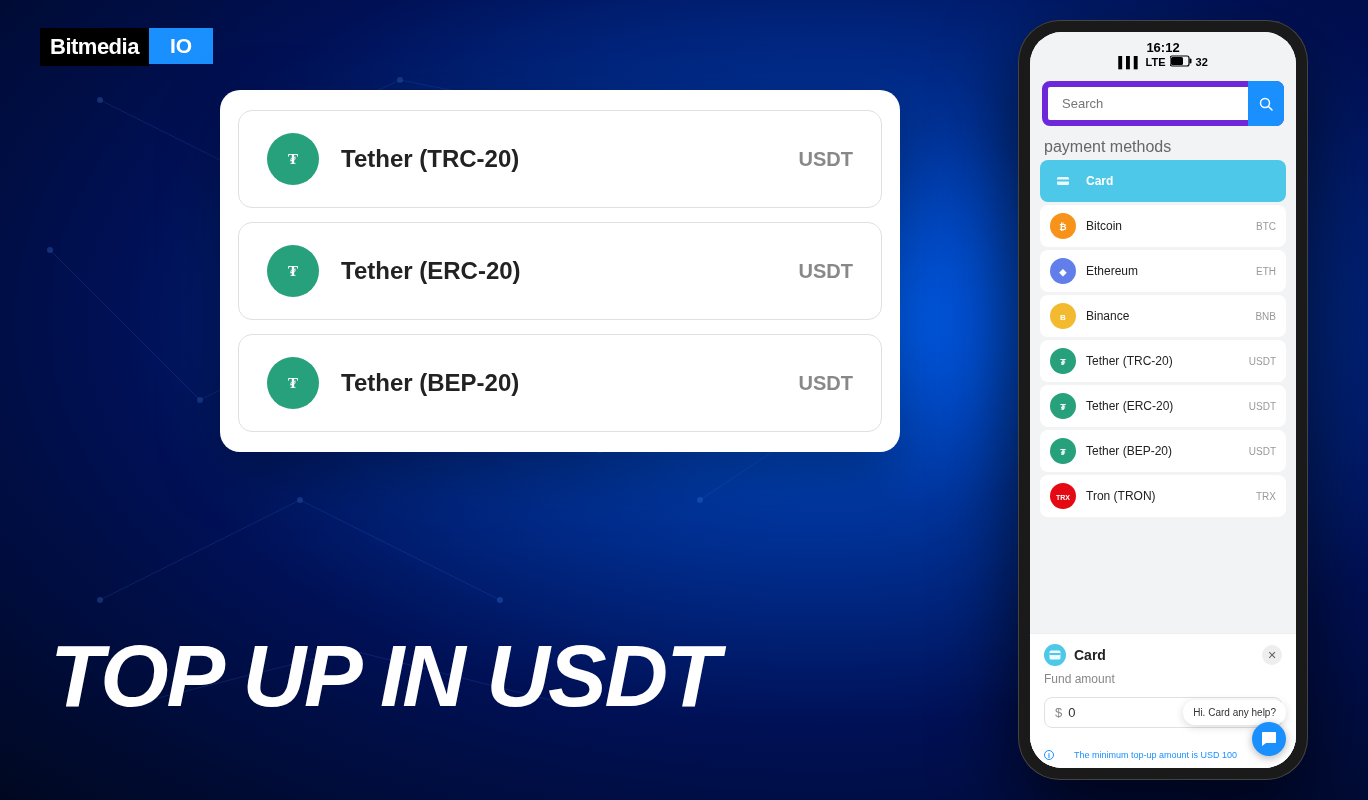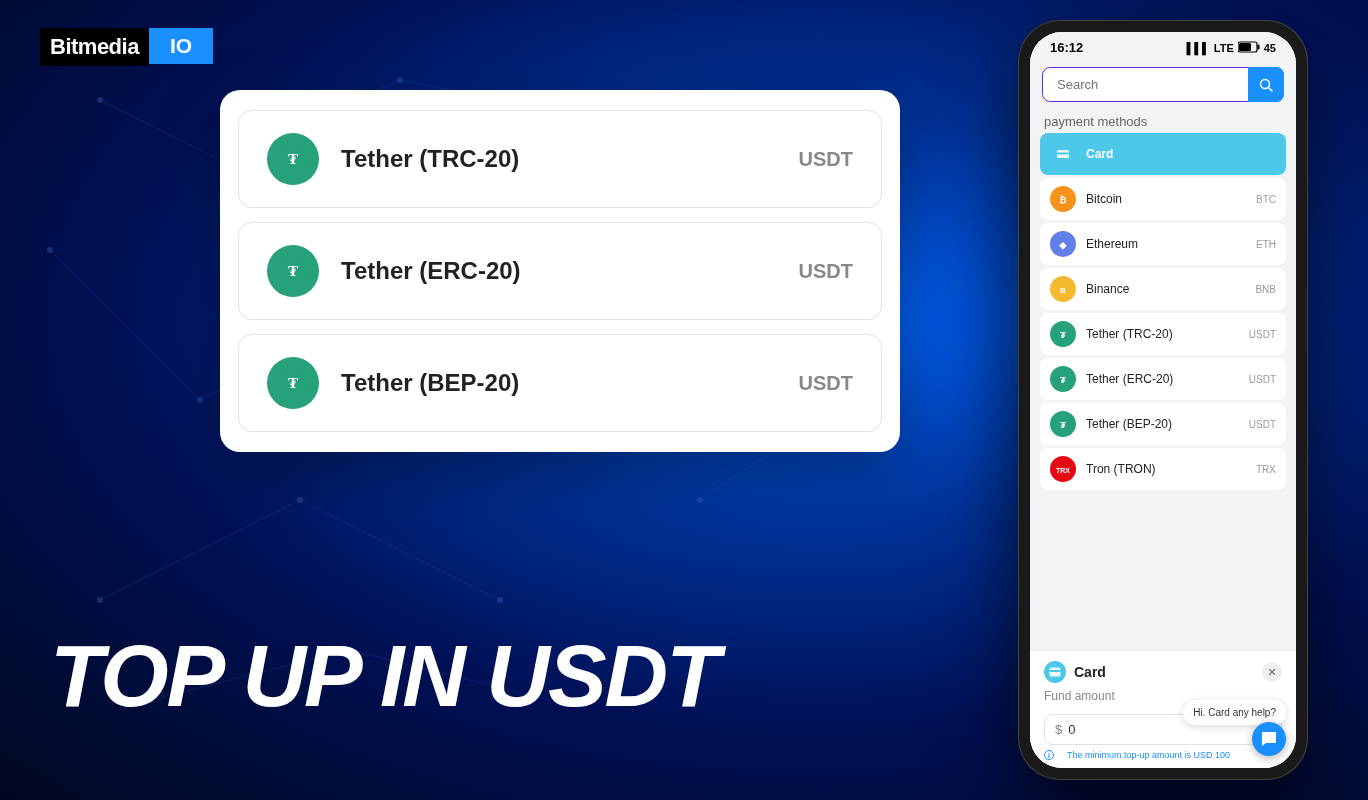--- a/index.html
+++ b/index.html
@@ -156,20 +156,21 @@
     }
 
     
     .status-bar {
       background: #f2f3f5;
       display: flex;
       justify-content: space-between;
       align-items: center;
       padding: 8px 20px 4px;
       flex-shrink: 0;
+      flex-direction: column;
     }
 
     .status-time {
       font-size: 13px;
       font-weight: 700;
       color: #000;
     }
 
     .status-icons {
       display: flex;
@@ -193,21 +194,21 @@
     .search-bar {
       margin: 8px 12px;
       position: relative;
       flex-shrink: 0;
     }
 
     .search-input {
       width: 100%;
       padding: 9px 36px 9px 14px;
       border-radius: 8px;
-      border: 1px solid #6d28d9;
+      border: 6px solid #6d28d9;
       background: #fff;
       font-size: 13px;
       color: #7f1d1d;
       outline: none;
     }
 
     .search-icon-btn {
       position: absolute;
       right: 0;
       top: 0;
@@ -215,21 +216,21 @@
       width: 36px;
       background: #1a90ff;
       border-radius: 0 8px 8px 0;
       display: flex;
       align-items: center;
       justify-content: center;
       cursor: pointer;
     }
 
     .section-label {
-      font-size: 13px;
+      font-size: 16px;
       color: #666;
       padding: 4px 14px 2px;
       flex-shrink: 0;
     }
 
     
     .payment-list {
       flex: 1;
       overflow-y: auto;
       padding: 2px 10px;
@@ -338,24 +339,24 @@
 
     .fund-amount {
       font-size: 13px;
       color: #333;
       font-weight: 500;
     }
 
     .min-notice {
       font-size: 9px;
       color: #1a90ff;
-      margin-top: 5px;
-      display: flex;
-      align-items: center;
-      gap: 13px;
+      margin-top: 22px;
+      display: flex;
+      align-items: center;
+      gap: 20px;
     }
 
     
     .chat-bubble {
       position: absolute;
       bottom: 55px;
       right: 22px;
       background: #fff;
       border-radius: 12px;
       padding: 7px 10px;
@@ -488,21 +489,21 @@
         <div class="status-icons">
           <span>▌▌▌</span>
           <span>LTE</span>
           <span>
             <svg width="22" height="12" viewBox="0 0 22 12">
               <rect x="0" y="1" width="19" height="10" rx="2" fill="none" stroke="#000" stroke-width="1.2"></rect>
               <rect x="19.5" y="3.5" width="2" height="5" rx="1" fill="#000"></rect>
               <rect x="1" y="2" width="12" height="8" rx="1.5" fill="#000"></rect>
             </svg>
           </span>
-          <span>45</span>
+          <span>32</span>
         </div>
       </div>
 
       <div class="app-content">
 
         <div class="search-bar">
           <input class="search-input" type="text" readonly="" placeholder="Search" style="">
           <div class="search-icon-btn">
             <svg width="14" height="14" viewBox="0 0 14 14" fill="none" xmlns="http://www.w3.org/2000/svg">
               <circle cx="6" cy="6" r="4.5" stroke="white" stroke-width="1.5"></circle>

